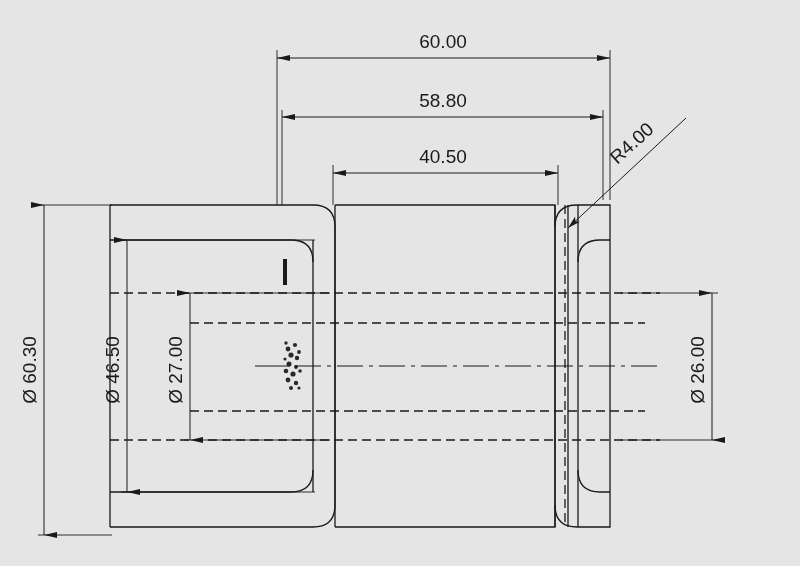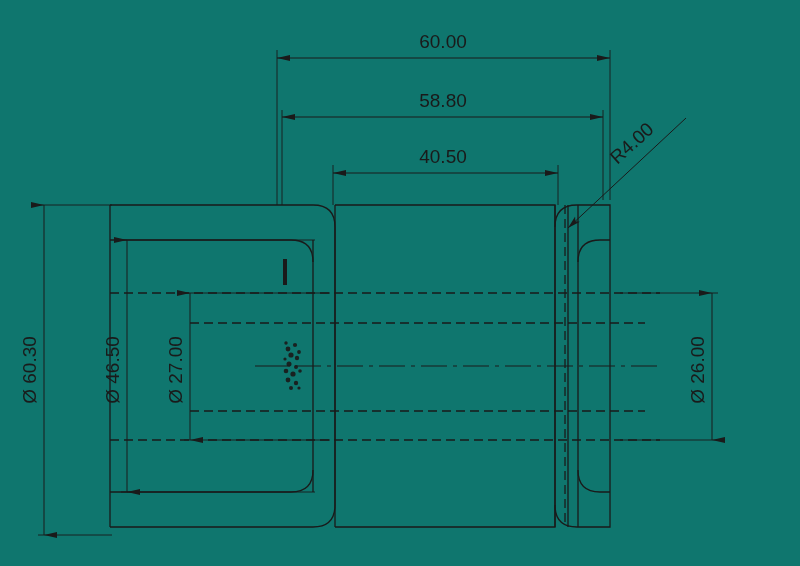--- a/index.html
+++ b/index.html
@@ -1,18 +1,18 @@
 <!DOCTYPE html>
 <html><head>
 <meta charset="utf-8">
 <style>
   html,body{margin:0;padding:0;background:#ffffff;}
   body{width:800px;height:566px;overflow:hidden;
        font-family:"Liberation Sans",sans-serif;}
-  #drawing{position:relative;width:800px;height:566px;background:#0f766e;}
+  #drawing{position:relative;width:800px;height:566px;background:#e5e5e5;}
   svg{display:block;}
   text{font-family:"Liberation Sans",sans-serif;fill:#1a1a1a;}
 </style>
 </head>
 <body>
 
 <div id="drawing">
 <svg width="800" height="566" viewBox="0 0 800 566">
   <defs>
     <marker id="arrL" markerWidth="13" markerHeight="8" refX="0" refY="4" orient="auto" markerUnits="userSpaceOnUse">

